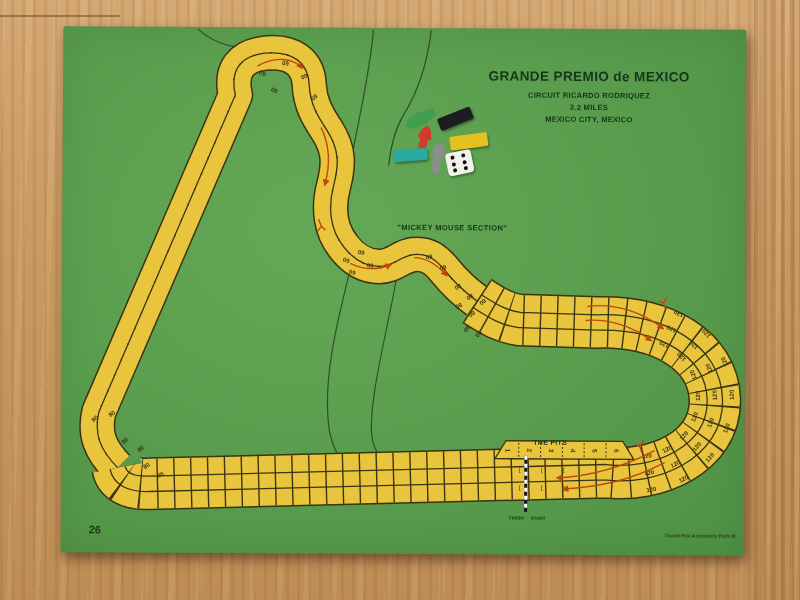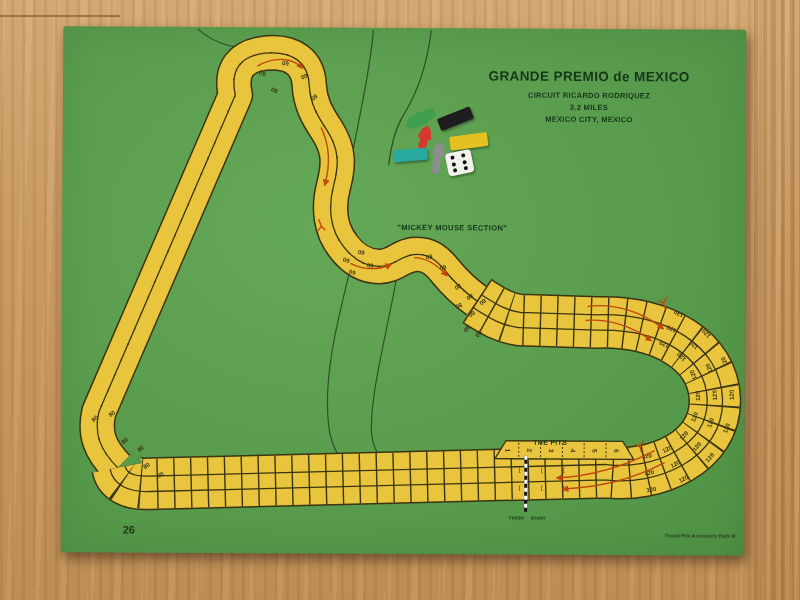--- a/index.html
+++ b/index.html
@@ -21,21 +21,21 @@
     background:radial-gradient(ellipse at 38% 38%, rgba(255,255,255,.07), rgba(0,0,0,.10));pointer-events:none;}
   .track-svg{position:absolute;left:0;top:0;}
   .overlay{position:absolute;color:#16361a;}
   .title-block{left:396px;top:40px;width:260px;text-align:center;}
   .title-block .t{font-size:13.5px;font-weight:bold;letter-spacing:.4px;margin:0 0 6px 0;}
   .title-block .sub{font-size:7.5px;font-weight:bold;line-height:1.6;letter-spacing:.3px;}
   .mickey{left:290px;top:195px;width:200px;text-align:center;font-size:7.5px;font-weight:bold;letter-spacing:.4px;}
   .pitslabel{left:449px;top:410px;width:80px;text-align:center;font-size:7px;font-weight:bold;letter-spacing:.3px;}
   .finish{left:421px;top:487px;width:42px;text-align:right;font-size:4.5px;font-weight:bold;}
   .start{left:470px;top:487px;width:42px;font-size:4.5px;font-weight:bold;}
-  .pagenum{left:28px;top:497px;font-size:11px;font-weight:bold;color:#24351f;margin-left:34px;}
+  .pagenum{left:28px;top:497px;font-size:11px;font-weight:bold;color:#24351f;}
   .credit{right:8px;top:503px;font-size:5px;font-weight:bold;color:#2a3c22;}
   .piece{position:absolute;box-shadow:1px 2px 2px rgba(20,30,10,.4);}
   .tile{border-radius:2px;}
   .car-h{clip-path:polygon(0 50%,16% 10%,55% 2%,100% 22%,100% 78%,55% 98%,16% 90%);}
   .car-v{clip-path:polygon(50% 0,82% 14%,100% 42%,78% 46%,78% 100%,22% 100%,22% 46%,0 42%,18% 14%);}
   .die{border-radius:4px;background:#f2f2ec;}
   .pip{position:absolute;width:4px;height:4px;border-radius:50%;background:#111;}
 </style>
 </head>
 <body>

